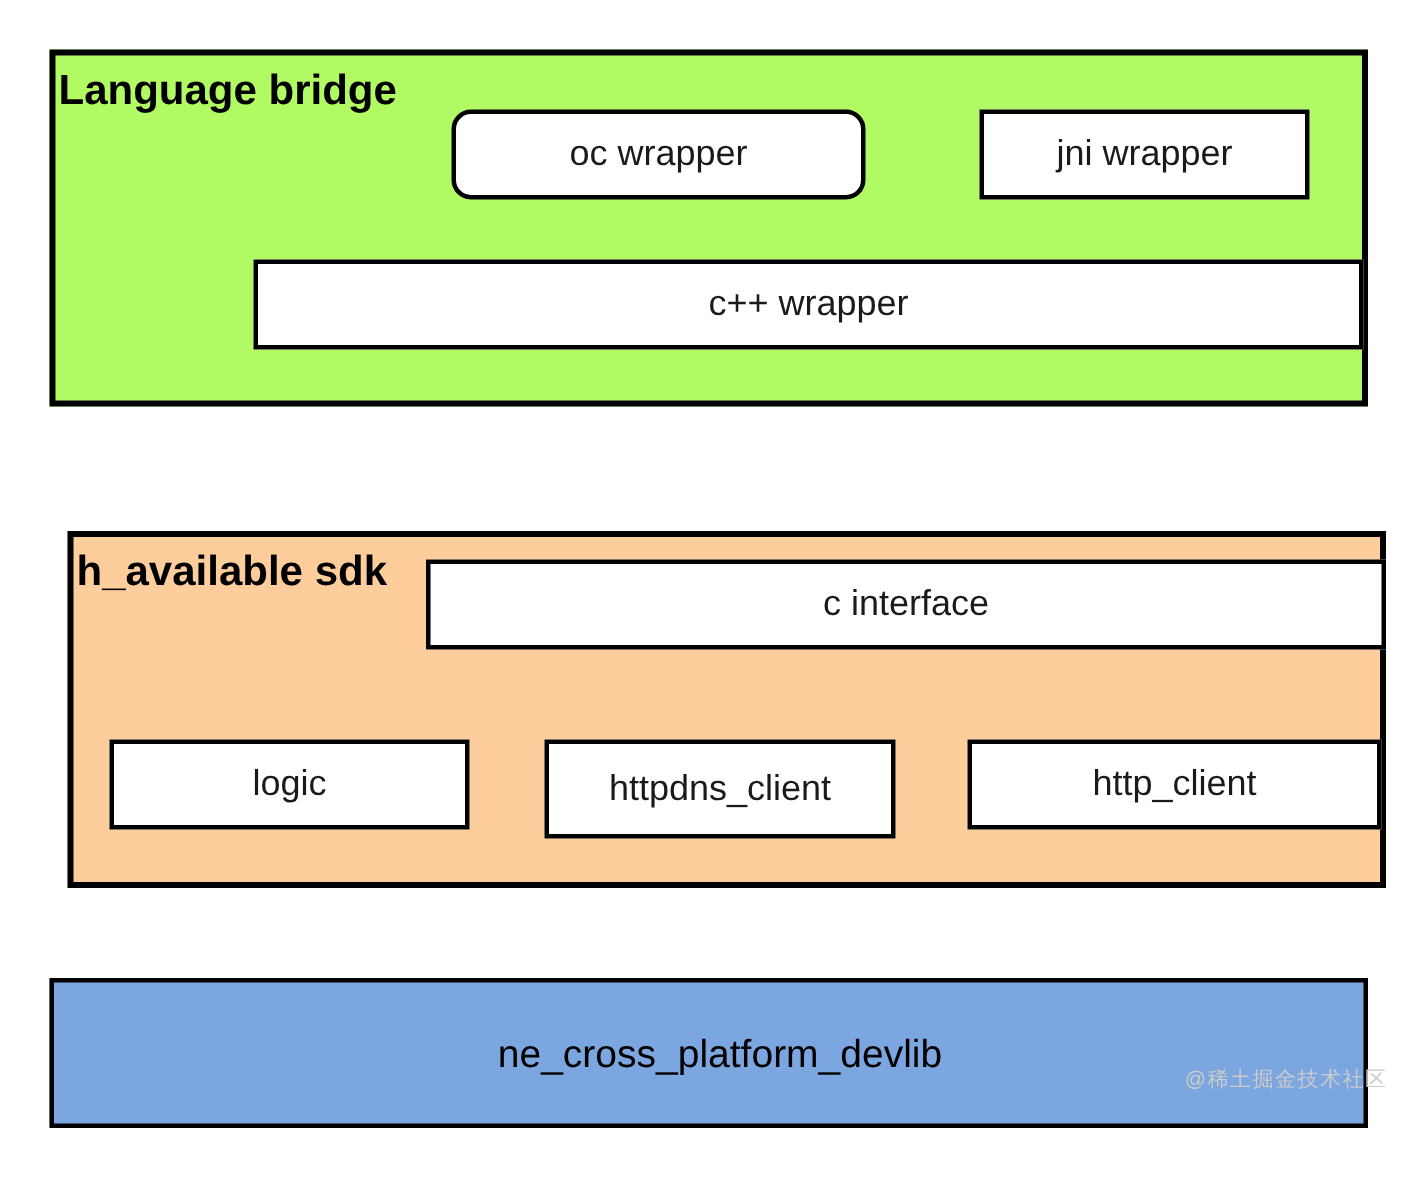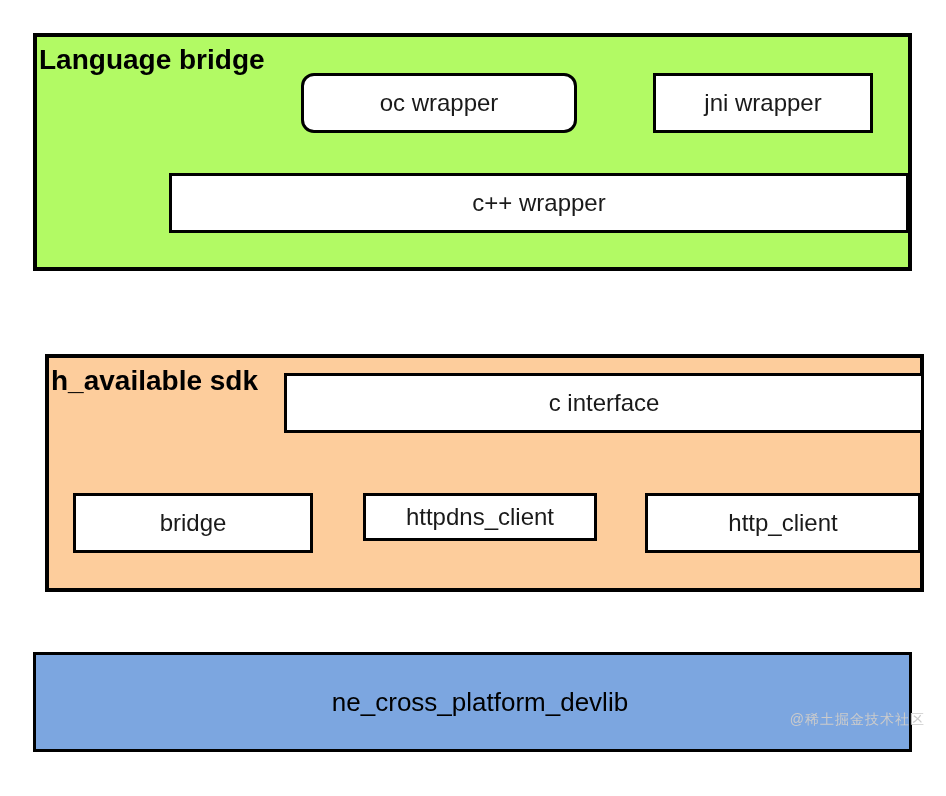--- a/index.html
+++ b/index.html
@@ -50,21 +50,21 @@
     color: #1a1a1a;
     white-space: nowrap;
   }
   
   .node-oc   { left: 264px; top: 36px;  width: 276px; height: 60px; border-radius: 13px; }
   .node-jni  { left: 616px; top: 36px;  width: 220px; height: 60px; }
   .node-cpp  { left: 96px;  top: 136px; width: 740px; height: 60px; margin-left: 36px; }
   
   .node-cif  { left: 235px; top: 15px;  width: 640px; height: 60px; }
   .node-logic{ left: 24px;  top: 135px; width: 240px; height: 60px; }
-  .node-dns  { left: 314px; top: 135px; width: 234px; height: 48px; }
+  .node-dns  { left: 314px; top: 135px; width: 234px; height: 66px; }
   .node-http { left: 596px; top: 135px; width: 276px; height: 60px; }
   .base-label {
     font-size: 26px;
     font-weight: normal;
     color: #000000;
     white-space: nowrap;
   }
   .watermark {
     position: absolute;
     top: 711px;
@@ -83,21 +83,21 @@
   <section class="panel panel-green" style="background-color: rgb(178, 250, 100);">
     <div class="panel-title">Language bridge</div>
     <div class="node node-oc">oc wrapper</div>
     <div class="node node-jni">jni wrapper</div>
     <div class="node node-cpp">c++ wrapper</div>
   </section>
 
   <section class="panel panel-orange" style="background-color: rgb(253, 205, 156); margin-left: 12px;">
     <div class="panel-title">h_available sdk</div>
     <div class="node node-cif">c interface</div>
-    <div class="node node-logic">bridge</div>
+    <div class="node node-logic">logic</div>
     <div class="node node-dns">httpdns_client</div>
     <div class="node node-http">http_client</div>
   </section>
 
   <section class="panel panel-blue" style="background-color: rgb(124, 166, 224);">
     <div class="base-label">ne_cross_platform_devlib</div>
   </section>
 
   <div class="watermark" style="color: rgb(203, 203, 203);">@稀土掘金技术社区</div>
 

